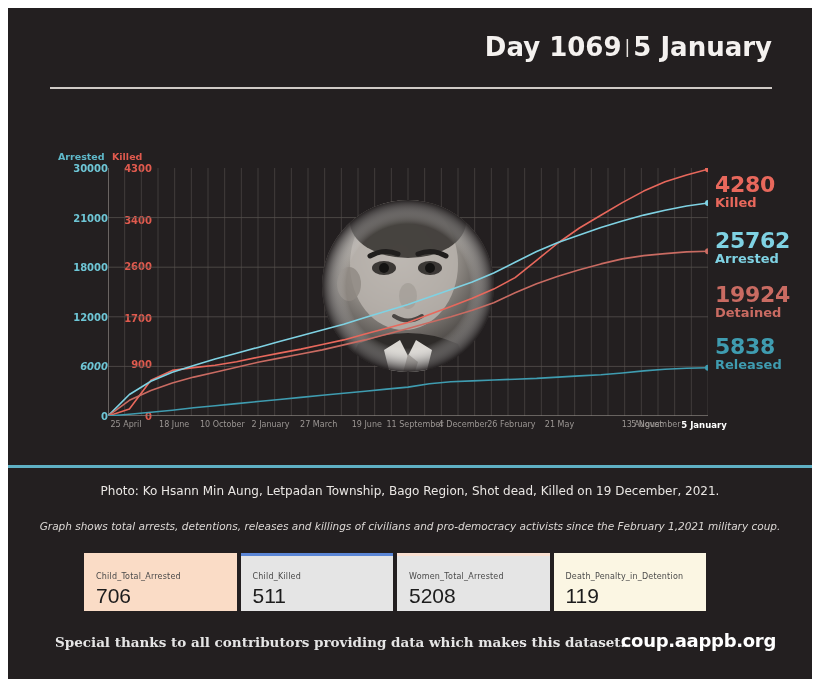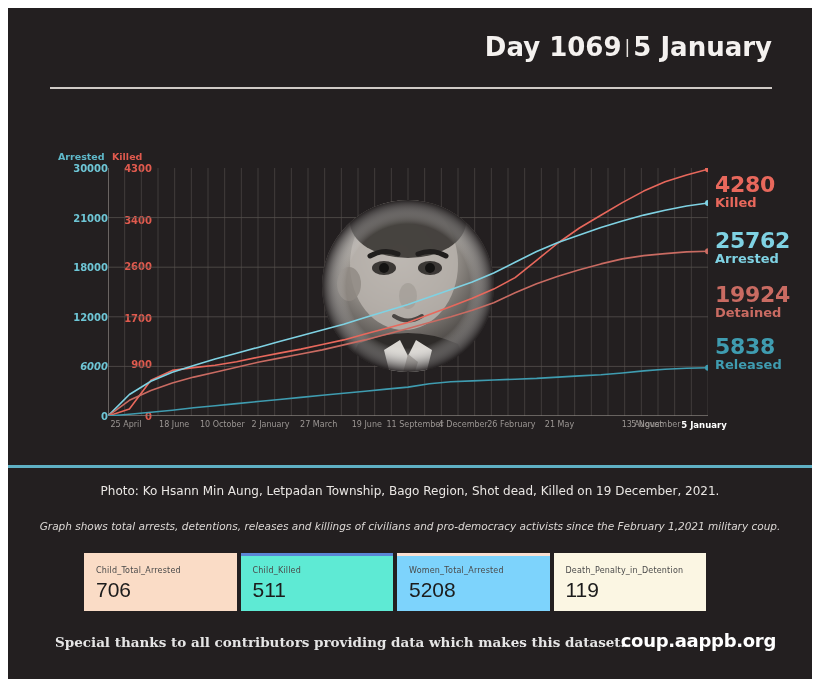--- a/index.html
+++ b/index.html
@@ -198,21 +198,21 @@
     left: 76px;
     top: 545px;
     width: 622px;
     height: 58px;
     display: flex;
     gap: 4px;
   }
   .card {
     flex: 1;
     position: relative;
-    padding: 13px 12px 0 12px;
+    padding: 19px 12px 0 12px;
     overflow: hidden;
   }
   .card .accent {
     position: absolute;
     left: 0; right: 0; top: 0;
     height: 3px;
   }
   .card .ctitle {
     font-family: "DejaVu Sans", sans-serif;
     font-size: 8px;
@@ -427,26 +427,26 @@
 
   <div class="photo-caption">Photo: Ko Hsann Min Aung, Letpadan Township, Bago Region, Shot dead, Killed on 19 December, 2021.</div>
   <div class="graph-note">Graph shows total arrests, detentions, releases and killings of civilians and pro-democracy activists since the February 1,2021 military coup.</div>
 
   <div class="cards" id="cards-host">
       <div class="card" style="background: rgb(250, 220, 198);">
         <div class="accent" style="background: rgb(250, 220, 198);"></div>
         <span class="ctitle">Child_Total_Arrested</span>
         <span class="cvalue">706</span>
       </div>
-      <div class="card" style="background: #5eead4;">
+      <div class="card" style="background: #e5e5e5;">
         <div class="accent" style="background: rgb(91, 134, 214);"></div>
         <span class="ctitle">Child_Killed</span>
         <span class="cvalue">511</span>
       </div>
-      <div class="card" style="background: #7dd3fc;">
+      <div class="card" style="background: #e5e5e5;">
         <div class="accent" style="background: rgb(250, 224, 210);"></div>
         <span class="ctitle">Women_Total_Arrested</span>
         <span class="cvalue">5208</span>
       </div>
       <div class="card" style="background: rgb(251, 246, 227);">
         <div class="accent" style="background: rgb(251, 246, 227);"></div>
         <span class="ctitle">Death_Penalty_in_Detention</span>
         <span class="cvalue">119</span>
       </div>
     </div>

